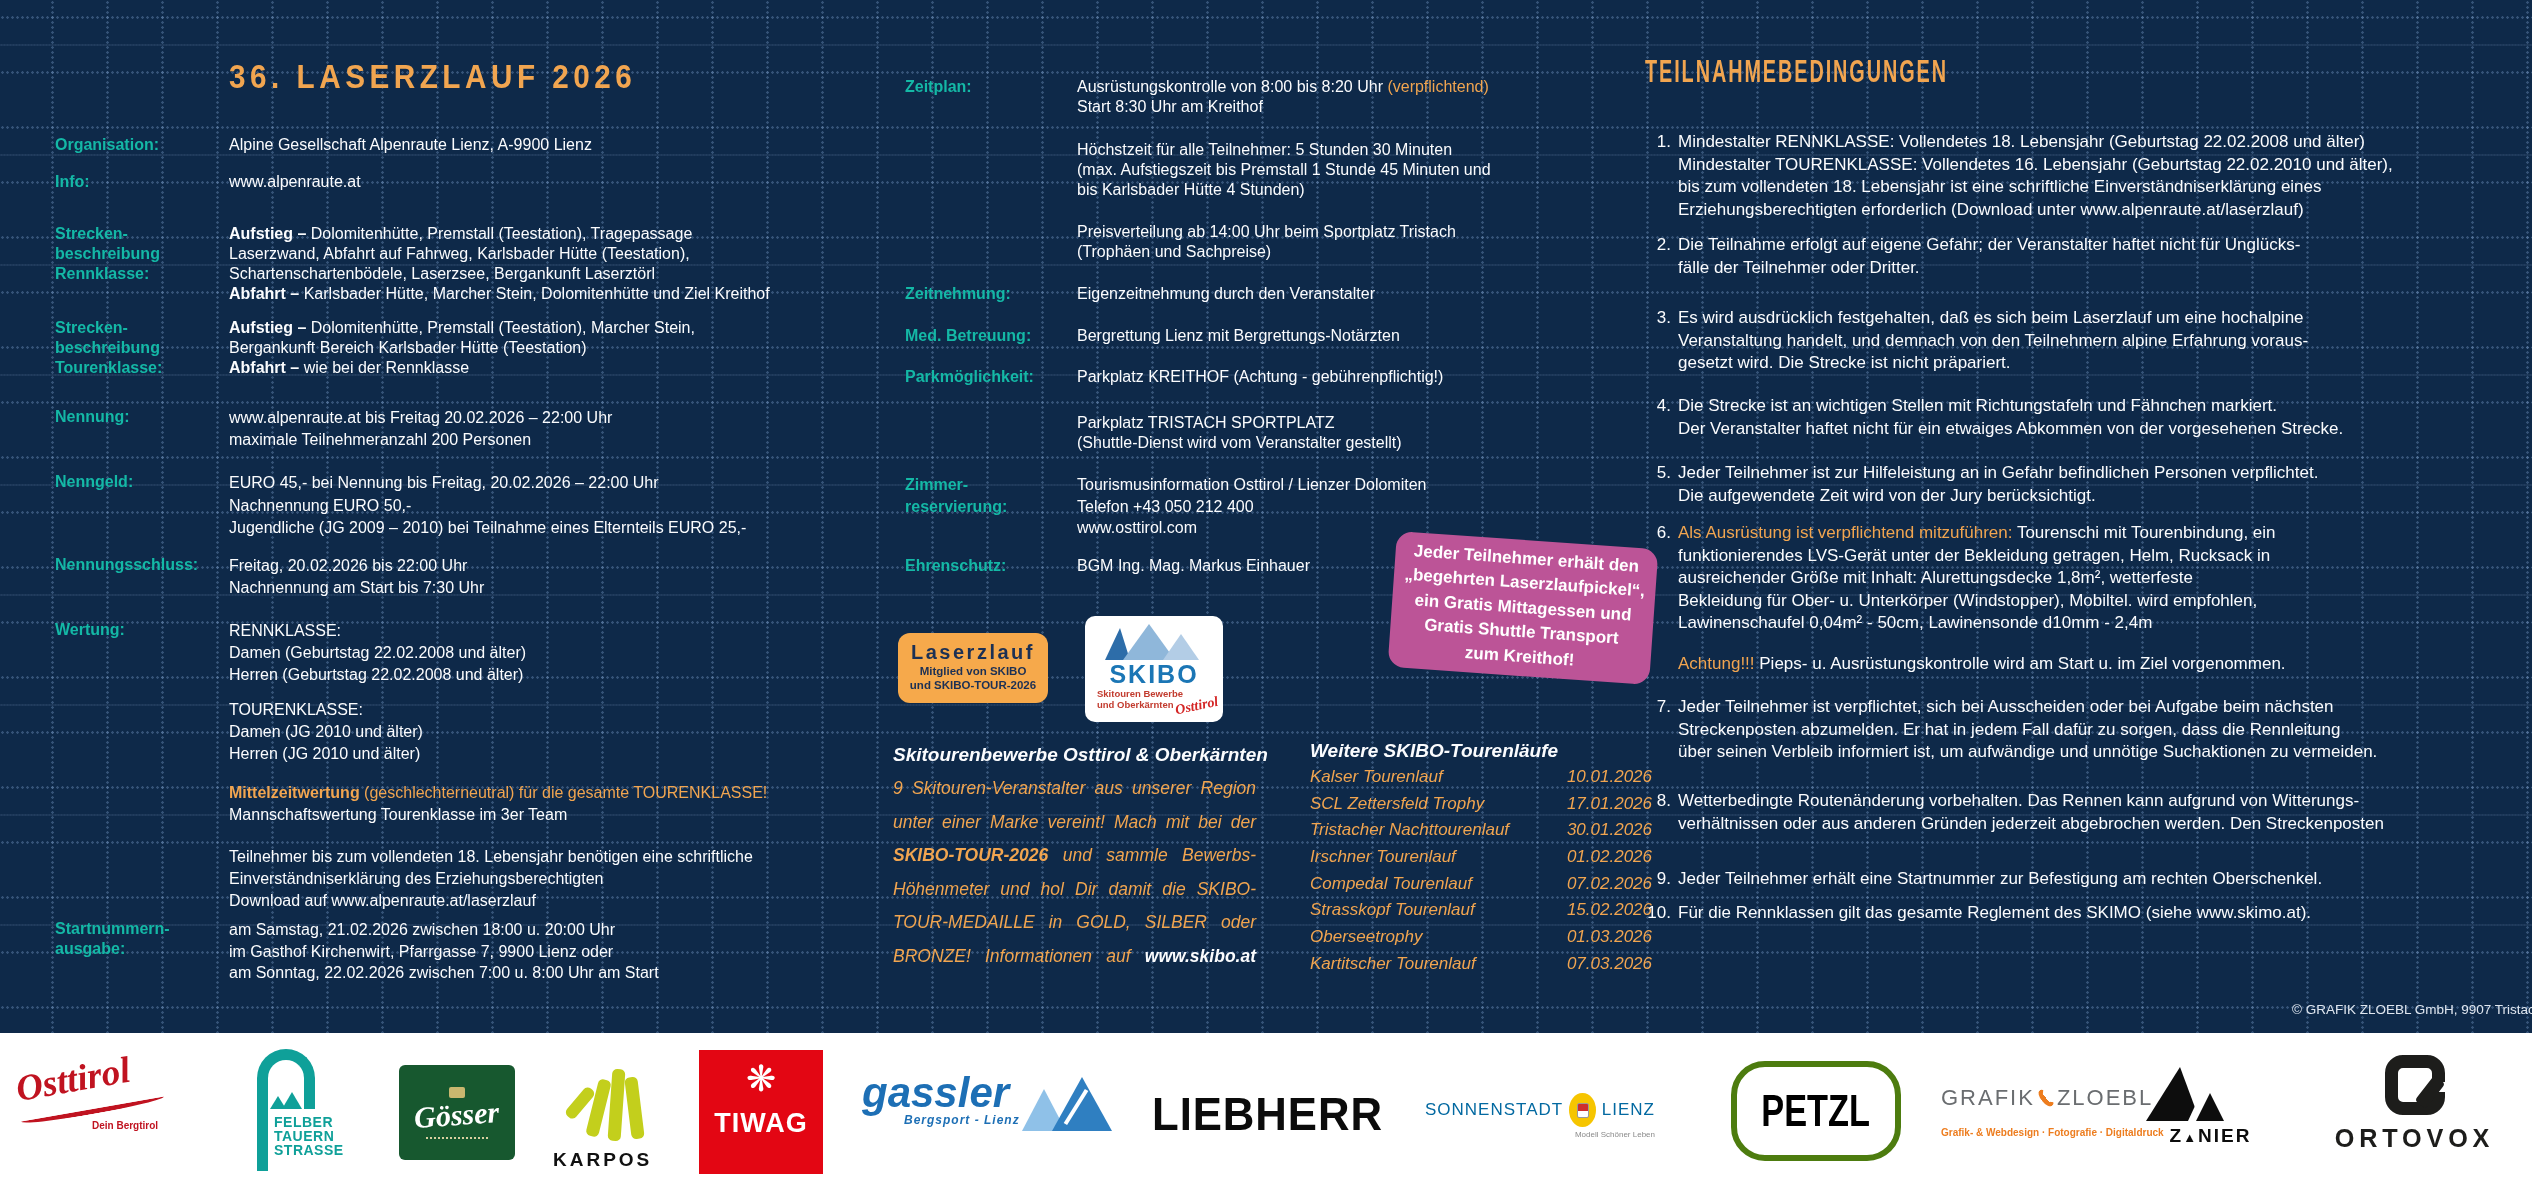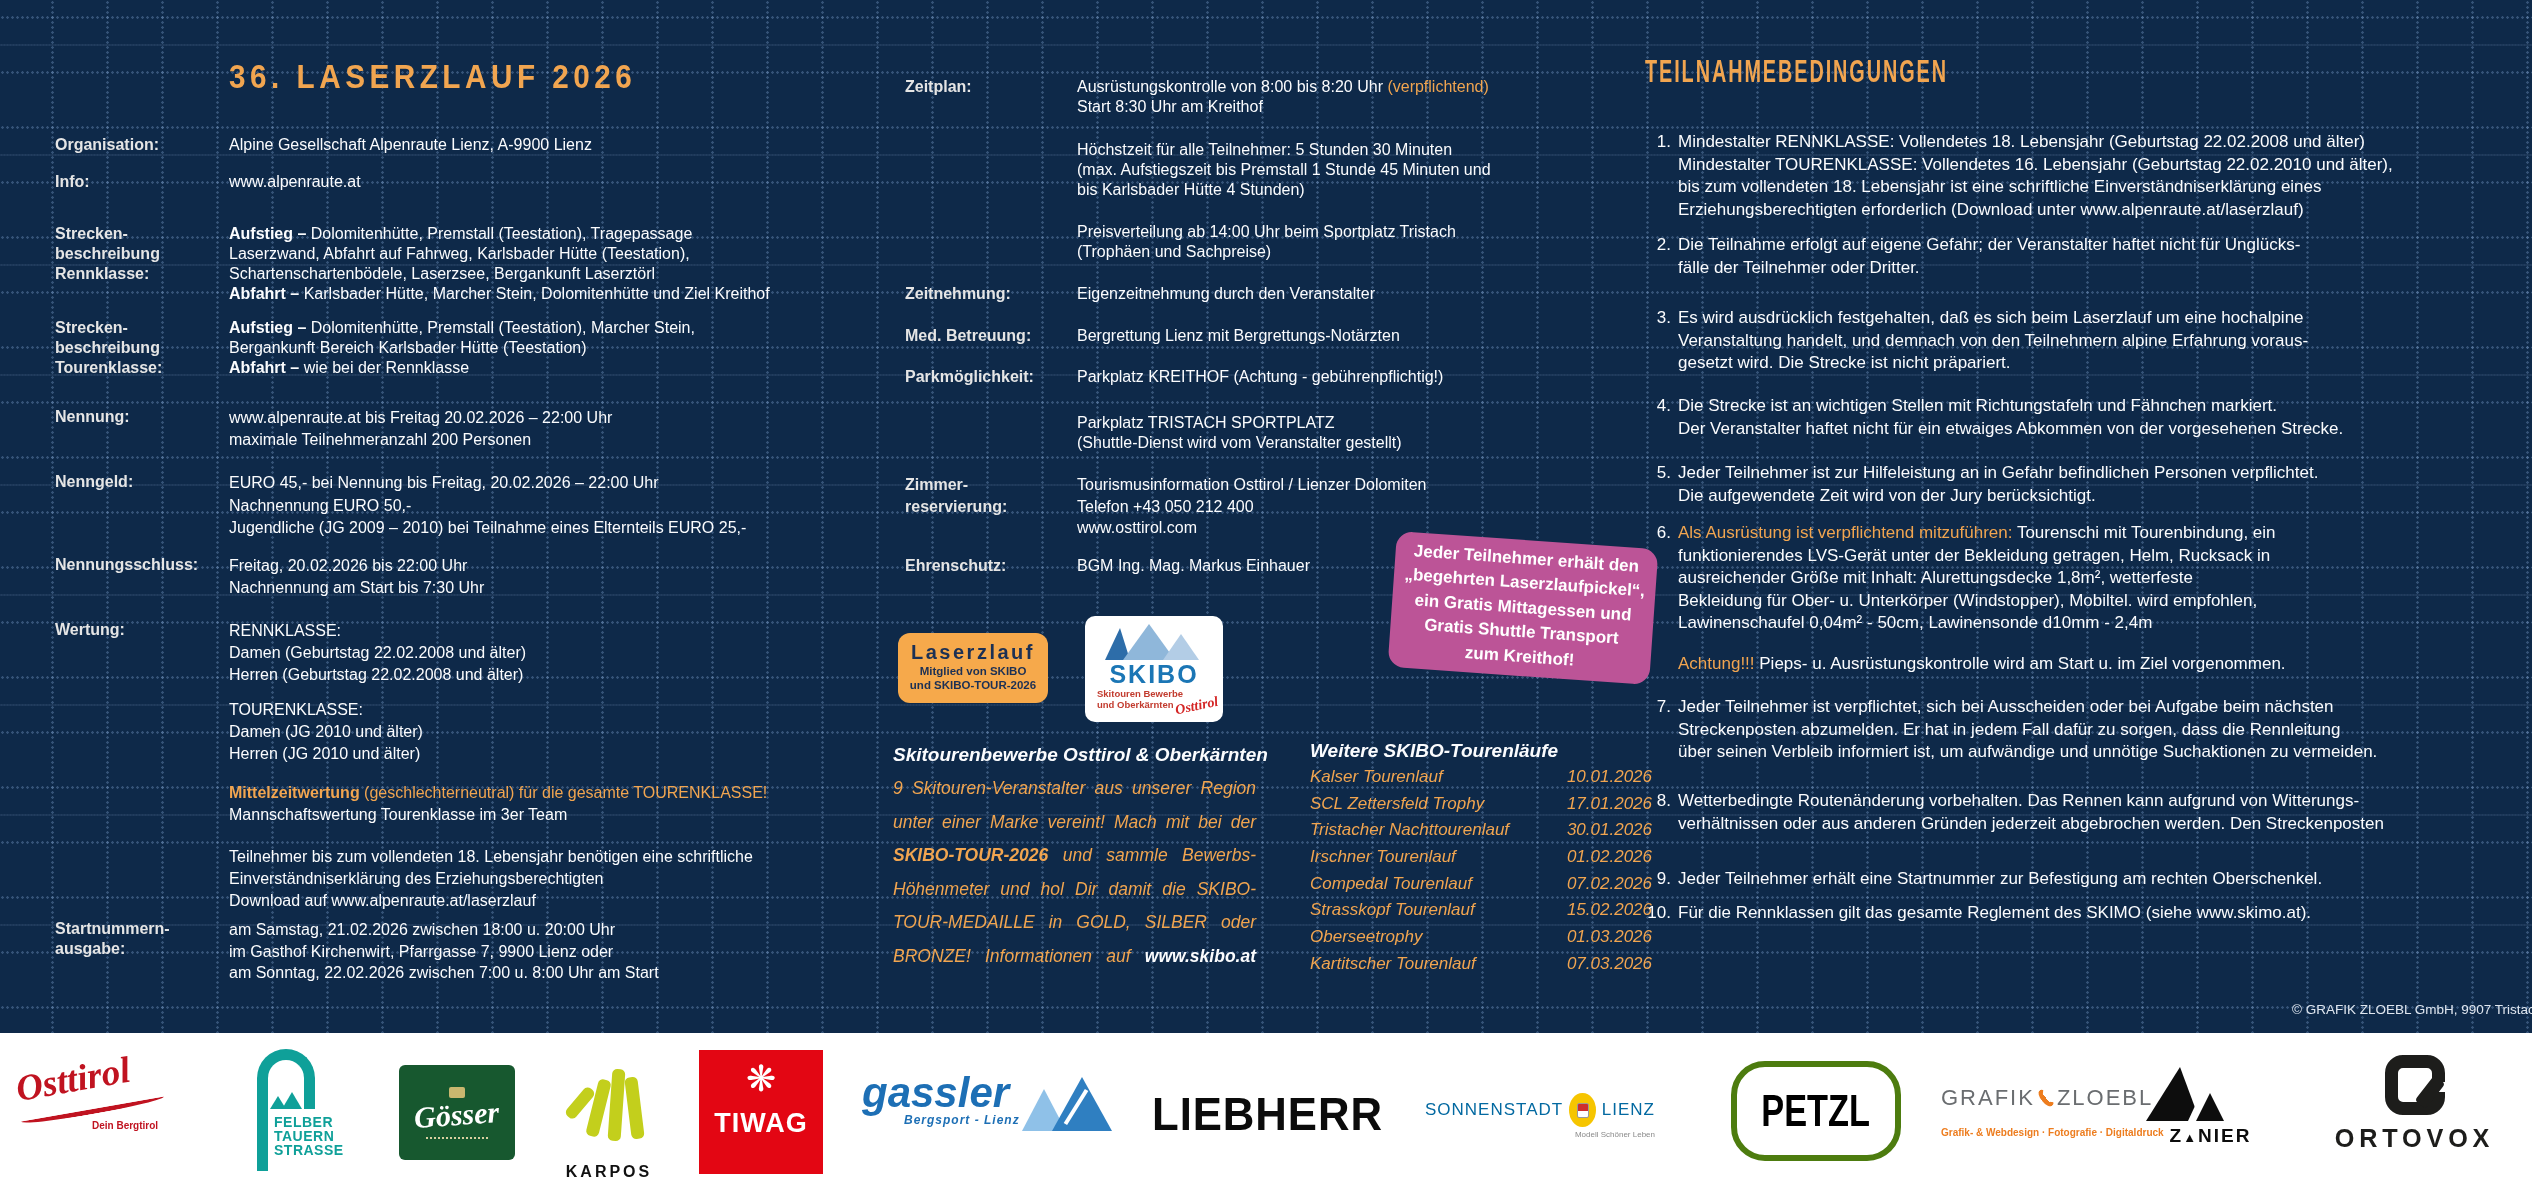--- a/index.html
+++ b/index.html
@@ -8,21 +8,21 @@
 .abs{position:absolute}
 .grid{position:absolute;left:0;top:0;width:2532px;height:1033px;
  background-image:
   radial-gradient(circle, rgba(128,162,208,0.34) 1px, transparent 1.5px),
   radial-gradient(circle, rgba(128,162,208,0.34) 1px, transparent 1.5px),
   radial-gradient(circle, rgba(150,180,220,0.14) 1px, transparent 1.4px);
  background-size:5px 55px,55px 5px,3px 110px;
  background-position:25px 45px,25px 45px,24px 100px}
 .title{font-size:33px;font-weight:800;color:#F1A550;letter-spacing:5px;transform:scaleX(.9);transform-origin:left top;white-space:nowrap}
 .rhead{font-size:31px;font-weight:800;color:#F1A550;letter-spacing:3px;transform:scaleX(.64);transform-origin:left top;white-space:nowrap}
-.lbl{color:#e5e5e5;font-weight:bold;font-size:16px;line-height:20px;white-space:nowrap}
+.lbl{color:#14b8a6;font-weight:bold;font-size:16px;line-height:20px;white-space:nowrap}
 .txt{color:#FBFCFE;font-size:16px;line-height:20px;white-space:nowrap}
 .o{color:#F1A550}
 .bold{font-weight:bold}
 .item{font-size:17px;line-height:22.5px;color:#FBFCFE;white-space:nowrap}
 .num{display:inline-block;width:26px;text-align:right;margin-right:7px}
 .ind{padding-left:33px}
 .copyright{font-size:13.5px;color:#DFE6EF;white-space:nowrap}
 
 .badge{left:898px;top:633px;width:150px;height:70px;background:#F6A94B;border-radius:12px;text-align:center;padding-top:8px;color:#1C3054}
 .badge .b1{font-size:20px;font-weight:800;letter-spacing:2.5px}
@@ -48,21 +48,21 @@
 .ost-tag{font-size:10px;font-weight:bold;color:#C01320;margin-left:72px;margin-top:6px;white-space:nowrap}
 .fts-arch{position:relative;margin-left:14px;width:58px;height:60px;border:11px solid #0FA099;border-bottom:none;border-radius:29px 29px 0 0}
 .fts-leg{position:absolute;left:14px;top:58px;width:11px;height:64px;background:#0FA099}
 .fts-text{position:absolute;left:31px;top:66px;font-size:14px;font-weight:900;color:#0FA099;line-height:14px;letter-spacing:.5px;white-space:nowrap}
 .goe{left:399px;top:32px;width:116px;height:95px;background:#17582F;border-radius:6px;display:flex;flex-direction:column;align-items:center;justify-content:center}
 .goe-crest{width:16px;height:11px;background:#C9B76F;border-radius:2px;margin-bottom:2px}
 .goe-name{font-family:"Liberation Serif",serif;font-style:italic;font-weight:bold;font-size:30px;color:#fff;transform:rotate(-4deg);line-height:30px}
 .goe-line{width:62px;border-top:2px dotted #D8CFA0;margin-top:7px}
 .kar-hand{position:relative;width:74px;height:92px;margin:0 auto}
 .kar-hand span{position:absolute;background:#C3CF1C;border-radius:5px}
-.kar-name{font-size:16px;font-weight:900;letter-spacing:3px;color:#111;text-align:center;margin-top:16px}
+.kar-name{font-size:19px;font-weight:900;letter-spacing:3px;color:#111;margin-top:2px}
 .tiwag{left:699px;top:17px;width:124px;height:124px;background:#E30613;text-align:center}
 .tiwag .eagle{font-size:36px;color:#fff;line-height:58px}
 .tiwag .name{font-size:27px;font-weight:900;color:#fff;letter-spacing:1px}
 .gas-name{font-size:42px;font-weight:700;font-style:italic;color:#1D6FB5;line-height:40px}
 .gas-tag{font-size:12px;font-weight:bold;font-style:italic;color:#1D6FB5;letter-spacing:1px;margin-left:42px}
 .lieb{font-size:46px;font-weight:900;color:#0B0B0B;letter-spacing:1px;transform:scaleX(.95);transform-origin:left top;white-space:nowrap}
 .son-row{display:flex;align-items:center;gap:6px}
 .son-name{font-family:Liberation Sans, sans-serif;font-size:17px;color:#0369a1;letter-spacing:1px}
 .son-circle{width:34px;height:34px;background:#F6C500;border-radius:50%;display:flex;align-items:center;justify-content:center}
 .son-crest{width:12px;height:15px;background:linear-gradient(#CF2D2D 55%,#fff 55%);border:1px solid #999;border-radius:2px}

